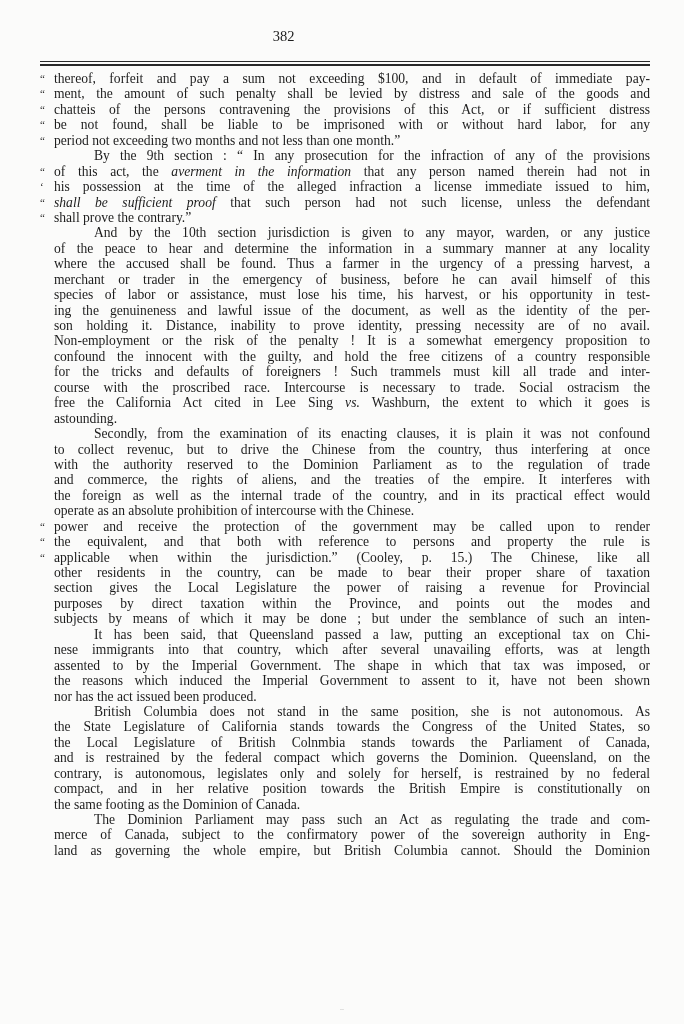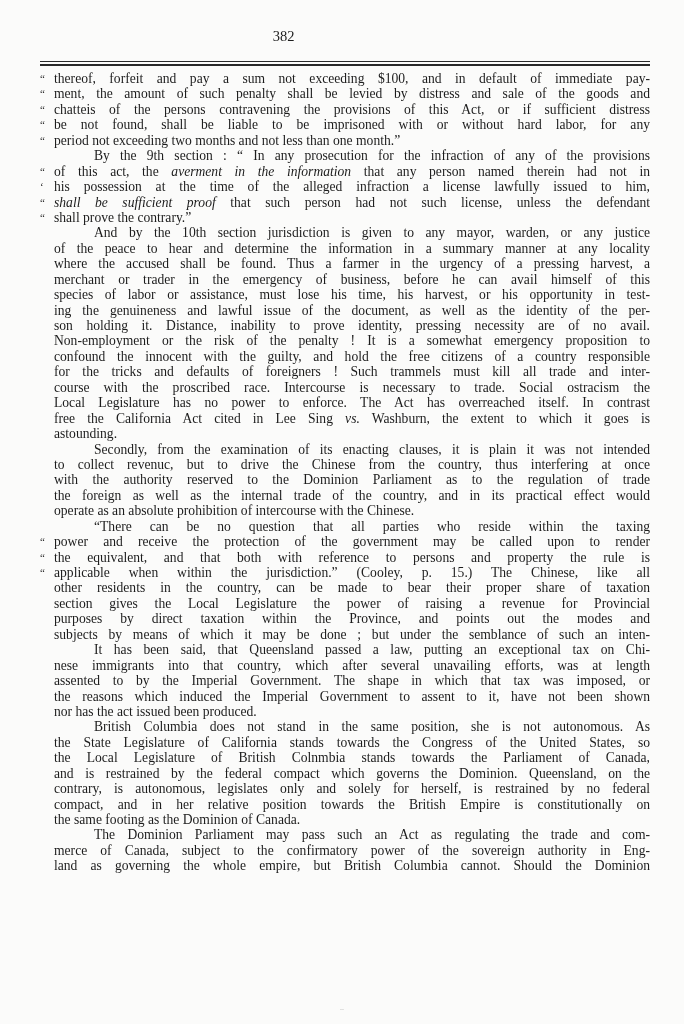--- a/index.html
+++ b/index.html
@@ -71,21 +71,21 @@
     </div>
     <div class="line plain indent">
       <span class="t">By the 9th section :  “ In any prosecution for the infraction of any of the provisions</span>
     </div>
     <div class="line quoted">
       <span class="q">“</span>
       <span class="t"><span>of this act, the </span><em>averment in the information</em><span> that any person named therein had not in</span></span>
     </div>
     <div class="line quoted">
       <span class="q">‘</span>
-      <span class="t">his possession at the time of the alleged infraction a license lawfully issued to him,</span>
+      <span class="t">his possession at the time of the alleged infraction a license immediate issued to him,</span>
     </div>
     <div class="line quoted">
       <span class="q">“</span>
       <span class="t"><span></span><em>shall be sufficient proof</em><span> that such person had not such license, unless the defendant</span></span>
     </div>
     <div class="line quoted last">
       <span class="q">“</span>
       <span class="t">shall prove the contrary.”</span>
     </div>
     <div class="line plain indent">
@@ -115,46 +115,43 @@
     <div class="line plain">
       <span class="t">confound the innocent with the guilty, and hold the free citizens of a country responsible</span>
     </div>
     <div class="line plain">
       <span class="t">for the tricks and defaults of foreigners !  Such trammels must kill all trade and inter-</span>
     </div>
     <div class="line plain">
       <span class="t">course with the proscribed race.  Intercourse is necessary to trade.  Social ostracism the</span>
     </div>
     <div class="line plain">
-      <span class="t">Local Legislature has no power to enforce.  The Act has overreached itself.  In contrast</span>
-    </div>
-    <div class="line plain">
       <span class="t"><span>free the California Act cited in Lee Sing </span><em>vs.</em><span> Washburn, the extent to which it goes is</span></span>
     </div>
     <div class="line plain last">
       <span class="t">astounding.</span>
     </div>
     <div class="line plain indent">
-      <span class="t">Secondly, from the examination of its enacting clauses, it is plain it was not intended</span>
+      <span class="t">Secondly, from the examination of its enacting clauses, it is plain it was not confound</span>
     </div>
     <div class="line plain">
       <span class="t">to collect revenuc, but to drive the Chinese from the country, thus interfering at once</span>
     </div>
     <div class="line plain">
       <span class="t">with the authority reserved to the Dominion Parliament as to the regulation of trade</span>
     </div>
     <div class="line plain">
+      <span class="t">and commerce, the rights of aliens, and the treaties of the empire.  It interferes with</span>
+    </div>
+    <div class="line plain">
       <span class="t">the foreign as well as the internal trade of the country, and in its practical effect would</span>
     </div>
     <div class="line plain last">
       <span class="t">operate as an absolute prohibition of intercourse with the Chinese.</span>
     </div>
-    <div class="line plain indent">
-      <span class="t">“There can be no question that all parties who reside within the taxing</span>
-    </div>
     <div class="line quoted">
       <span class="q">“</span>
       <span class="t">power and receive the protection of the government may be called upon to render</span>
     </div>
     <div class="line quoted">
       <span class="q">“</span>
       <span class="t">the equivalent, and that both with reference to persons and property the rule is</span>
     </div>
     <div class="line quoted">
       <span class="q">“</span>

